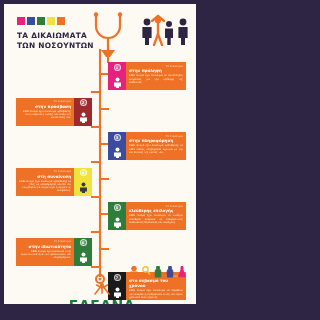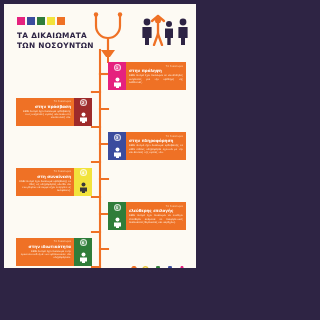--- a/index.html
+++ b/index.html
@@ -3,21 +3,21 @@
 <meta charset="utf-8">
 <style>
   * { margin:0; padding:0; box-sizing:border-box; }
   body {
     width:200px; height:320px; overflow:hidden;
     background:#2e2444;
     font-family:"DejaVu Sans", sans-serif;
   }
   .poster {
     position:absolute; left:4px; top:4px;
-    width:192px; height:264px;
+    width:192px; height:300px;
     background:#fdfaf3;
     overflow:hidden;
   }
 
   
   .swatches { position:absolute; left:13px; top:13px; display:flex; gap:2px; }
   .swatch { width:8px; height:8px; }
 
   .title {
     position:absolute; left:13px; top:27px; width:82px;

